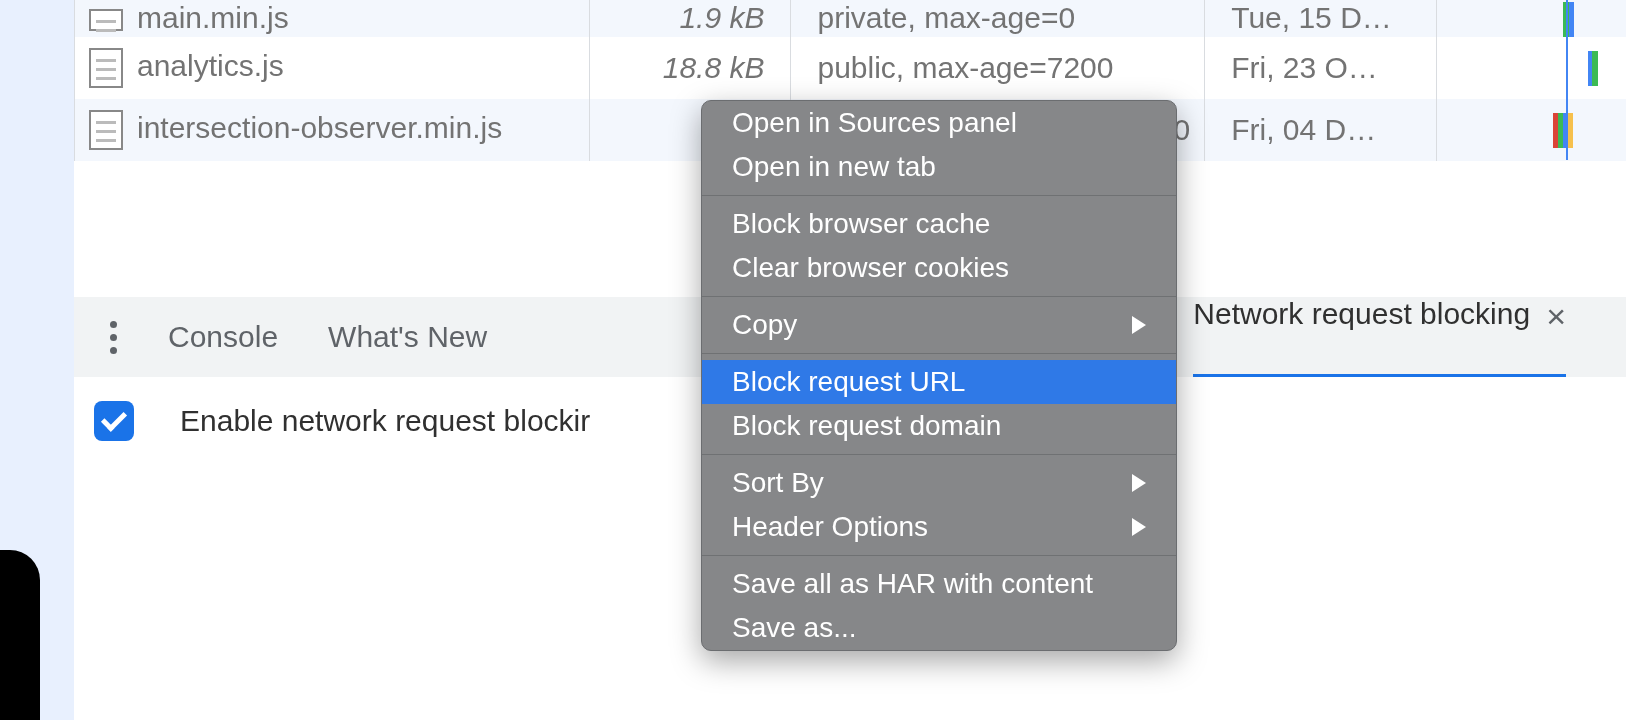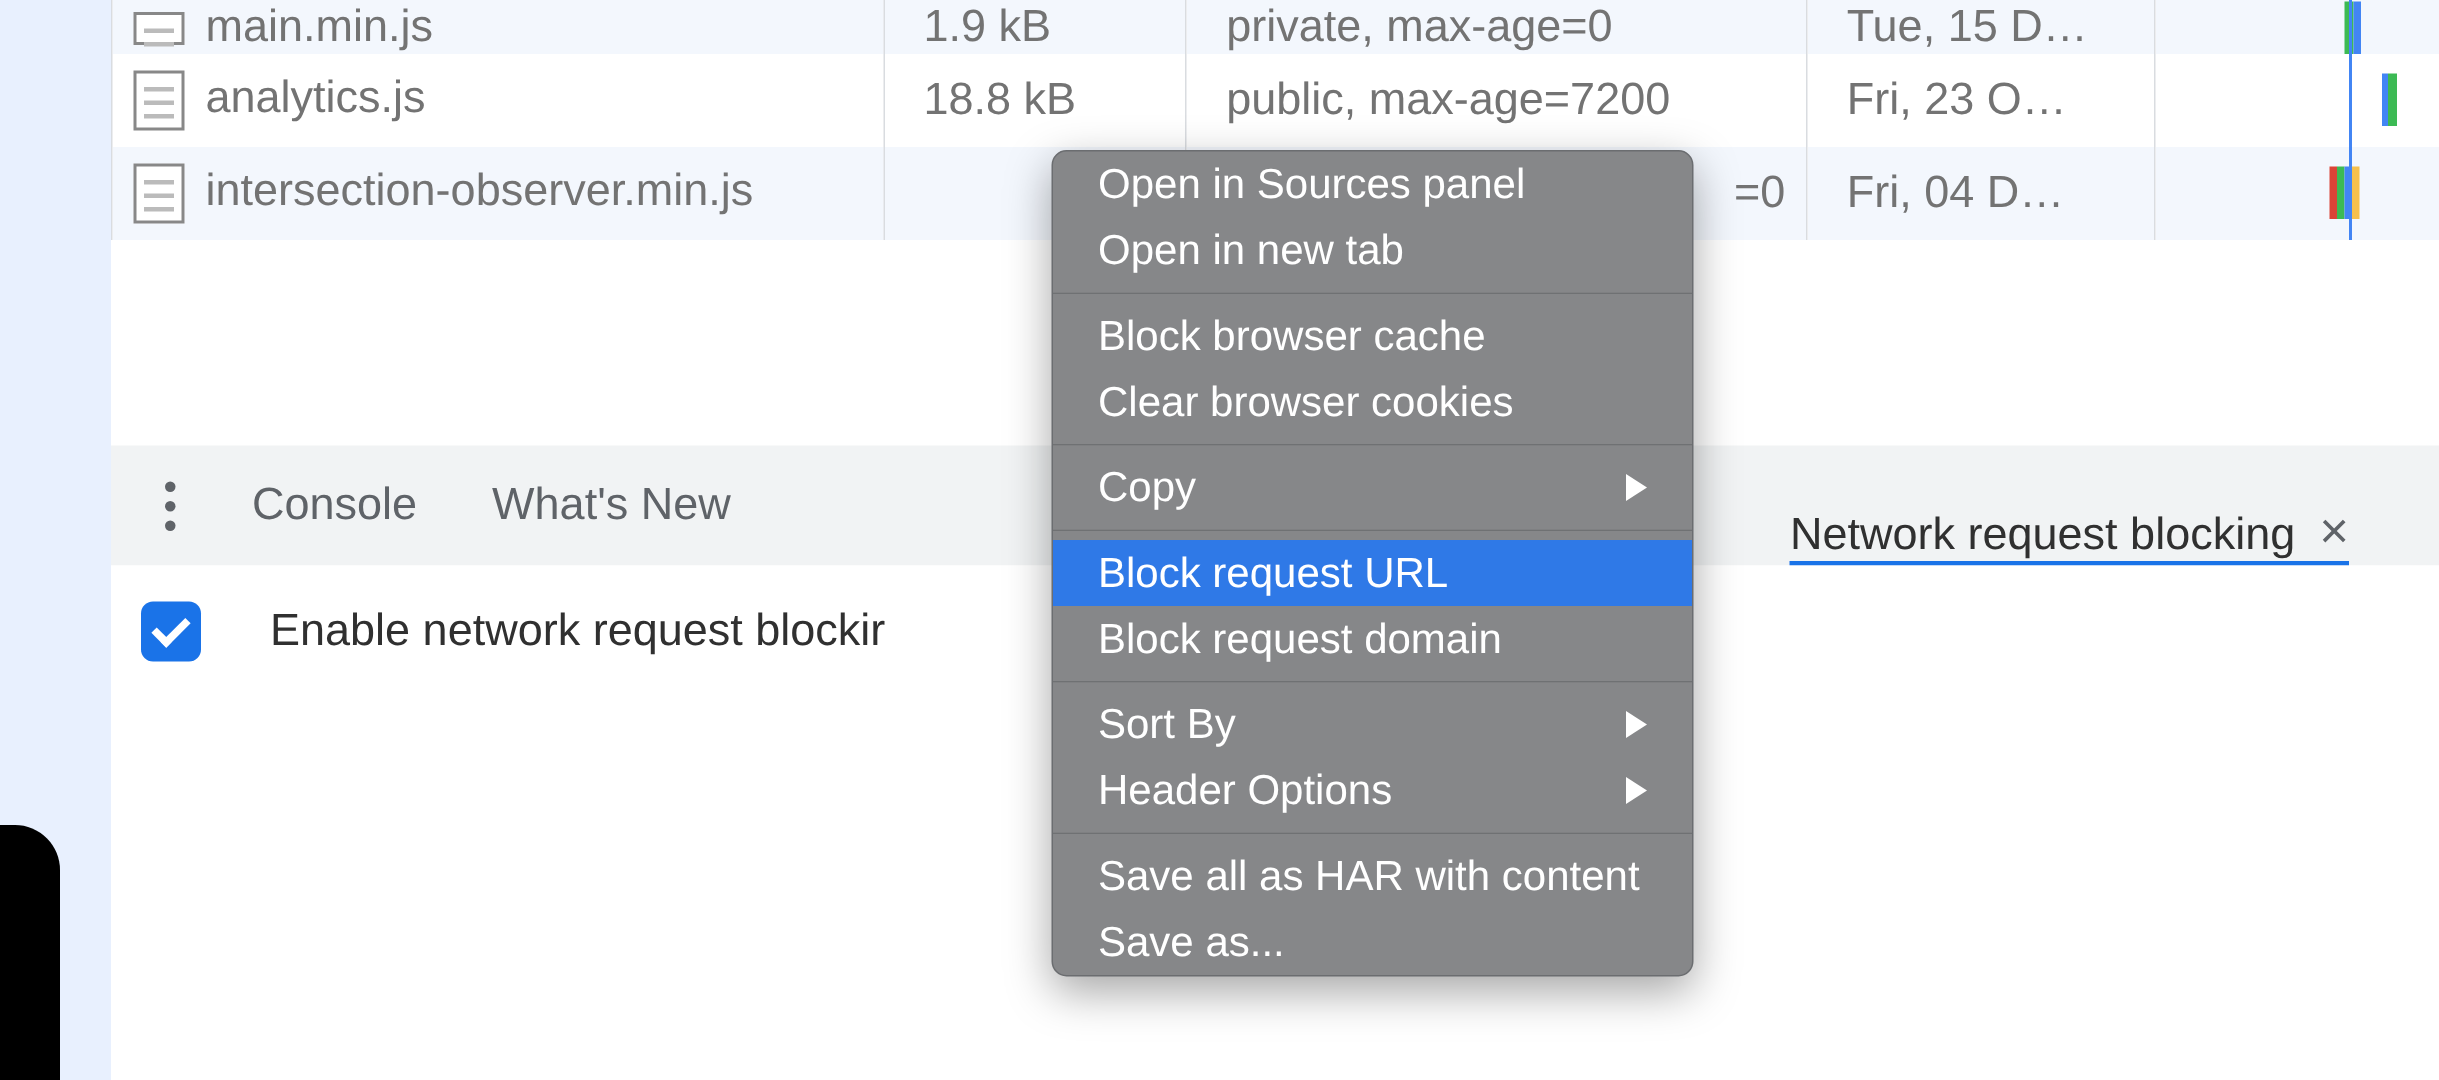--- a/index.html
+++ b/index.html
@@ -60,21 +60,21 @@
   .file-icon::before, .file-icon::after {
     content: "";
     position: absolute;
     left: 5px; right: 5px;
     height: 3px;
     background: #bbb;
   }
   .file-icon::before { top: 9px; }
   .file-icon::after { top: 18px; box-shadow: 0 9px 0 #bbb; }
   .col-name { width: 510px; }
-  .col-size { width: 200px; text-align: left; padding-right: 20px; }
+  .col-size { width: 200px; text-align: right; padding-right: 20px; font-style: italic; }
   .col-cache { width: 410px; }
   .col-date { width: 230px; }
   .col-wf { width: 180px; }
   .wf-bar {
     display: inline-block;
     height: 35px;
     vertical-align: middle;
   }
   .wf1 { width: 6px; background: #3cba54; margin-left: 100px; }
   .wf1b { width: 5px; background: #4285f4; }
@@ -123,21 +123,21 @@
     margin-right: 40px;
   }
   .more-icon span { width:7px; height:7px; border-radius:50%; background:#5f6368; }
   .drawer-tab { margin-right: 50px; cursor: default; }
   .tab-active-wrap {
     position: absolute;
     right: 60px;
     top: 0;
     height: 80px;
     display: flex;
-    align-items: flex-end;
+    align-items: flex-start;
     color: #303030;
     border-bottom: 3px solid #1a73e8;
   }
   .tab-close {
     margin-left: 16px;
     font-size: 34px;
     color: #5f6368;
   }
   .blocking-pane {
     position: absolute;
@@ -166,21 +166,21 @@
     border-width: 0 5px 5px 0;
     transform: rotate(45deg) translate(-2px,-2px);
   }
   .cb.unchecked { border: 3px solid #777; background:#fff; }
   .truncated { white-space: nowrap; overflow: hidden; margin-left: 28px; }
 
   
   .ctx {
     position: absolute;
     left: 627px; top: 100px;
-    width: 428px;
+    width: 476px;
     background: #868789;
     border: 1px solid #6b6d70;
     border-radius: 10px;
     box-shadow: 0 10px 30px rgba(0,0,0,0.35);
     color: #fff;
     font-size: 28px;
     overflow: hidden;
     z-index: 100;
   }
   .ctx-item {

